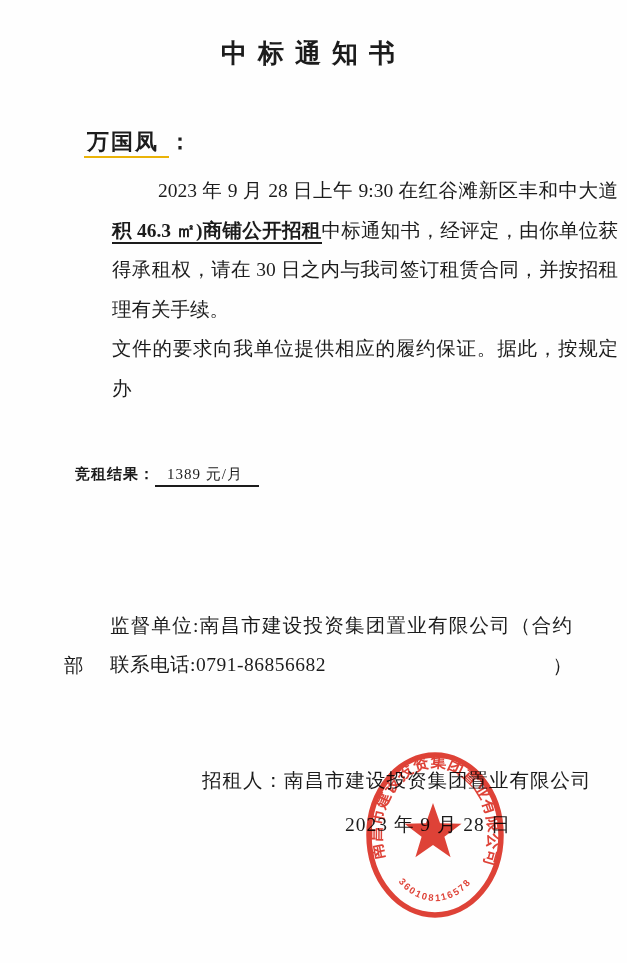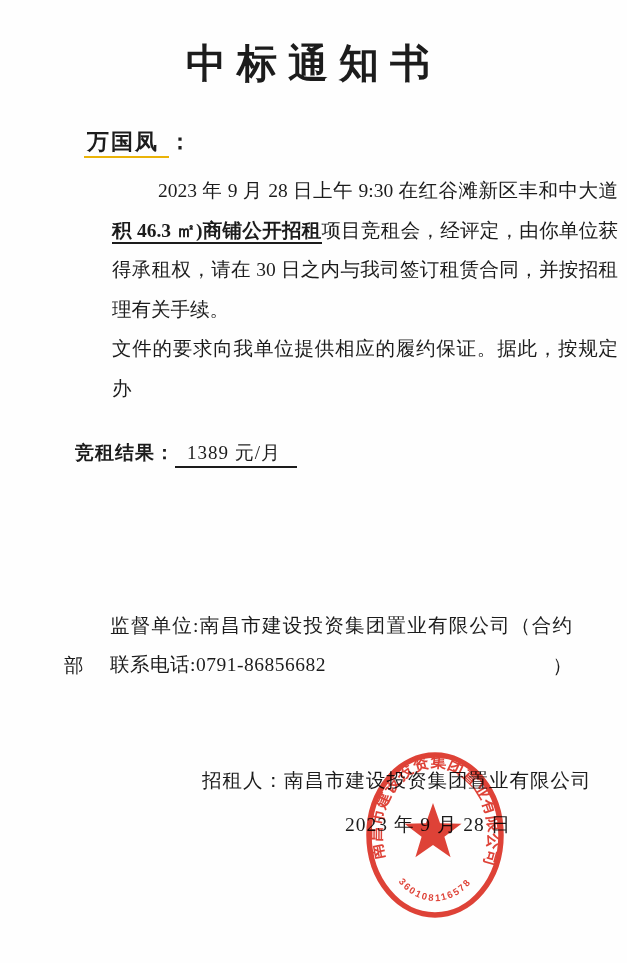--- a/index.html
+++ b/index.html
@@ -4,35 +4,35 @@
 <style>
   html,body { margin:0; padding:0; background:#ffffff; }
   .page {
     position:relative; width:627px; height:963px;
     background:#fefefe; overflow:hidden;
     font-family:"Liberation Serif","DejaVu Serif",serif;
     color:#1c1c1c;
   }
   .doc-title {
     position:absolute; top:36px; left:0; width:100%; margin:0;
-    text-align:center; font-size:40px; font-weight:700; letter-spacing:11px;
+    text-align:center; font-size:26px; font-weight:700; letter-spacing:11px;
   }
   .salutation {
     position:absolute; top:127px; left:84px;
     font-size:22px; font-weight:700; letter-spacing:2px;
   }
   .salutation-name { border-bottom:2px solid #eab308; padding:0 10px 2px 3px; }
   .para { position:absolute; left:64px; width:506px; font-size:19.5px; }
   .para-1 { top:171px;margin-left:48px; }
   .para-2 { top:528px; }
   .line { line-height:39.5px; }
   .fill { text-align:justify; text-align-last:justify; }
   .indent { text-indent:46px; }
   .em { font-weight:700; border-bottom:2px solid #1c1c1c; padding-bottom:1px; }
-  .result-line { position:absolute; left:75px; top:440px; font-size:19px;text-align:right; }
+  .result-line { position:absolute; left:75px; top:465px; font-size:15px;text-align:right; }
   .result-label { font-weight:700; letter-spacing:1px; }
   .result-value { border-bottom:2px solid #1c1c1c; padding:0 16px 3px 12px; letter-spacing:1px; }
   .supervisor-line {
     position:absolute; left:64px; top:606px; width:508px;
     font-size:19.5px; line-height:39.5px; text-indent:46px;
     text-align:justify; text-align-last:justify;
   }
   .phone-line { position:absolute; left:110px; top:645px; font-size:19.5px; line-height:39.5px; letter-spacing:0.5px; }
   .lessor-line { position:absolute; left:202px; top:767px; font-size:19.5px; letter-spacing:1px; }
   .date-line  { position:absolute; left:345px; top:811px; font-size:19.5px; letter-spacing:1px; }
@@ -49,21 +49,21 @@
 <div class="page">
 
   <h1 class="doc-title">中标通知书</h1>
 
   <div class="salutation">
     <span class="salutation-name">万国凤</span><span>：</span>
   </div>
 
   <div class="para para-1">
     <div class="line fill indent">2023 年 9 月 28 日上午 9:30 在红谷滩新区丰和中大道</div>
-    <div class="line fill"><span class="em">积 46.3 ㎡)商铺公开招租</span><span>项目竞租会，经评定，由你单位获</span></div>
+    <div class="line fill"><span class="em">积 46.3 ㎡)商铺公开招租</span><span>中标通知书，经评定，由你单位获</span></div>
     <div class="line fill">得承租权，请在 30 日之内与我司签订租赁合同，并按招租</div>
     <div class="line">理有关手续。</div>
     <div class="line fill">文件的要求向我单位提供相应的履约保证。据此，按规定办</div>
   </div>
 
   <div class="result-line">
     <span class="result-label">竞租结果：</span><span class="result-value">1389 元/月</span>
   </div>
 
   <div class="para para-2">

